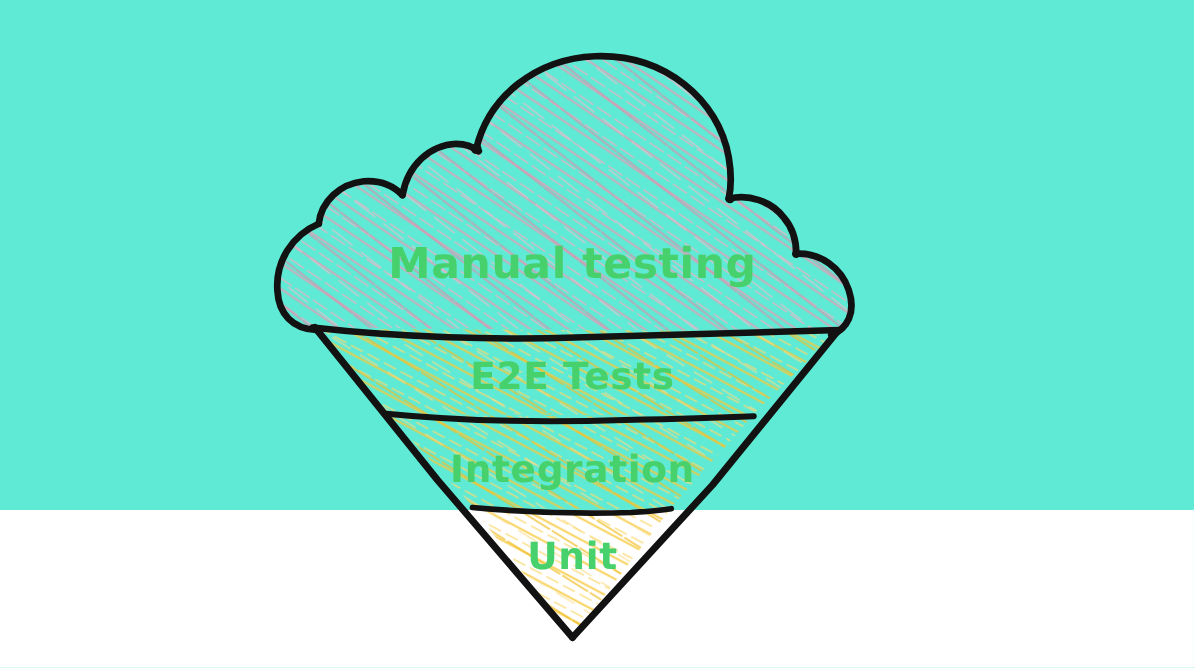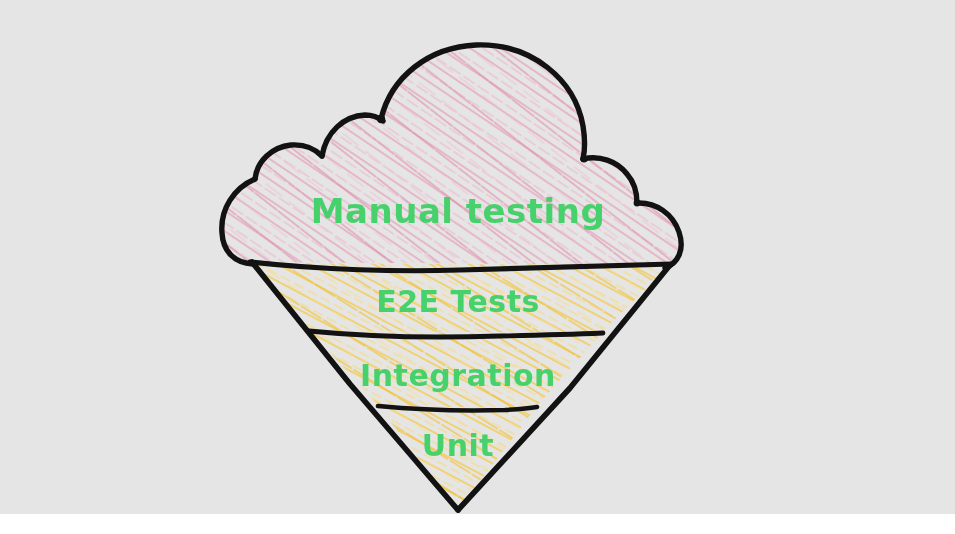--- a/index.html
+++ b/index.html
@@ -10,22 +10,22 @@
   }
   body {
     width: 955px;
     height: 534px;
     overflow: hidden;
     font-family: "DejaVu Sans", sans-serif;
   }
   #canvas-root {
     position: relative;
     width: 955px;
-    height: 514px;
-    background: #e5e5e5;
+    height: 408px;
+    background: #5eead4;
   }
   #diagram-svg {
     position: absolute;
     left: 0;
     top: 0;
     width: 955px;
     height: 534px;
     display: block;
   }
   .layer-label {

